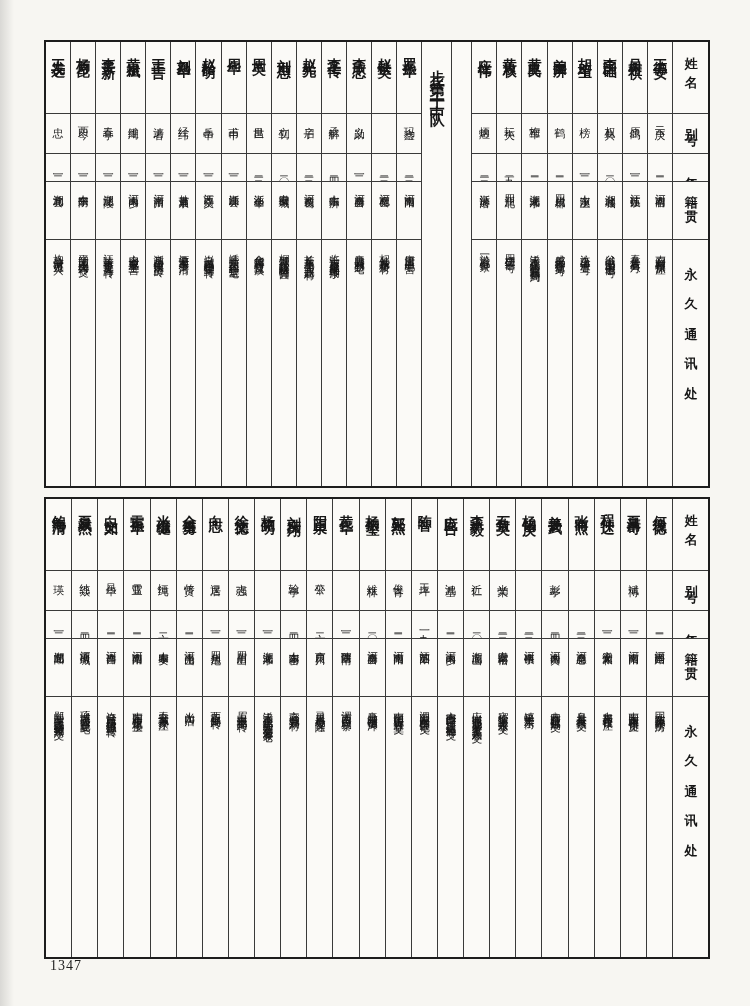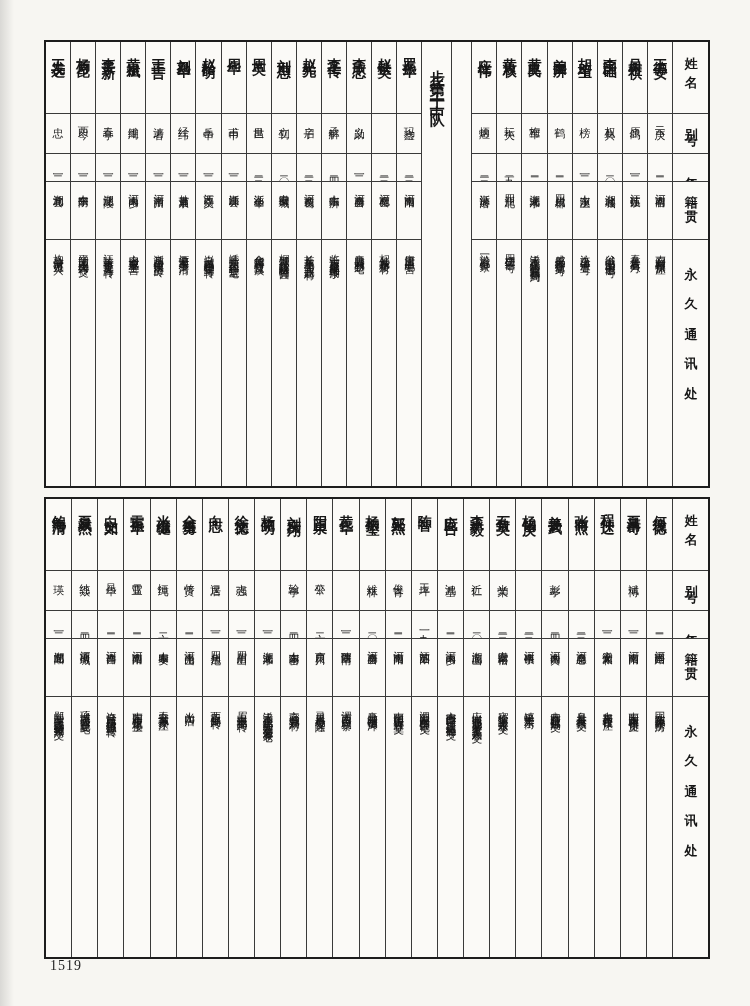--- a/index.html
+++ b/index.html
@@ -904,14 +904,14 @@
             <span class="vt">湖北郧阳</span>
           </div>
           <div class="cell cell-addr">
             <span class="vt">郧阳黄龙镇大峡乡转鲍家湾交</span>
           </div>
         </div>
       </div>
 
   </div>
 
-  <div class="page-num">1519</div>
+  <div class="page-num">1347</div>
 </div>
 
 </body></html>

